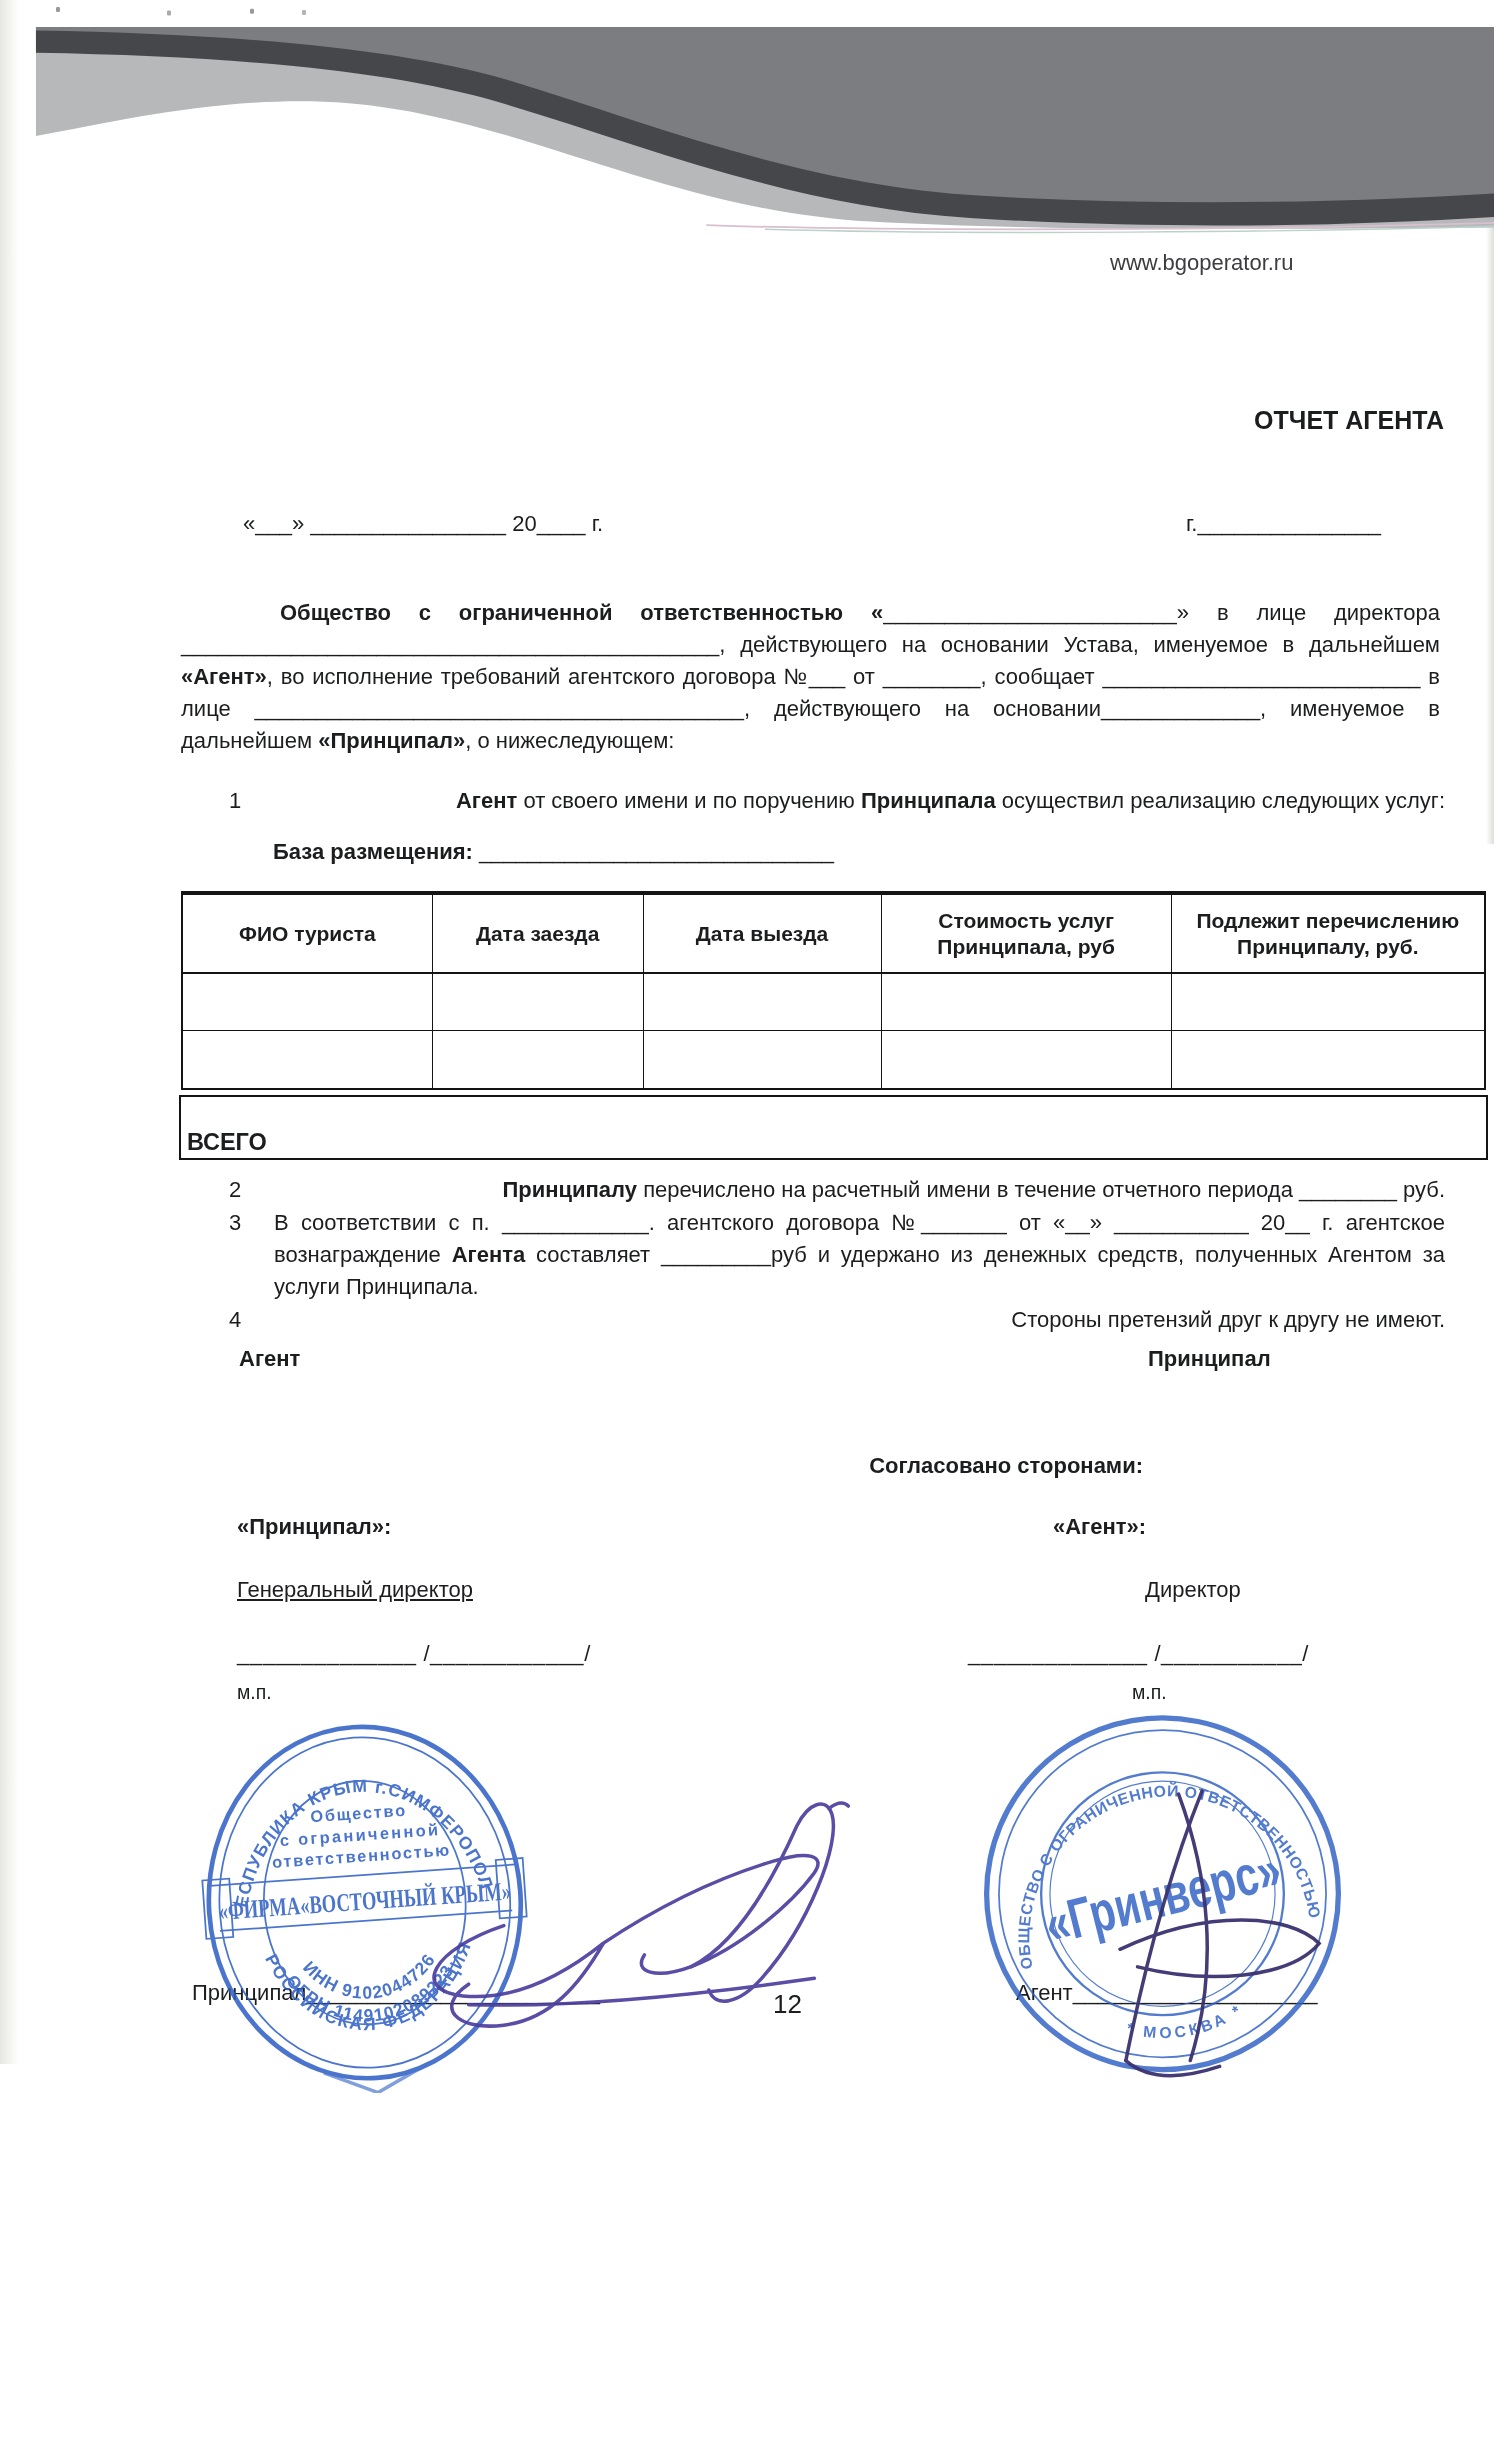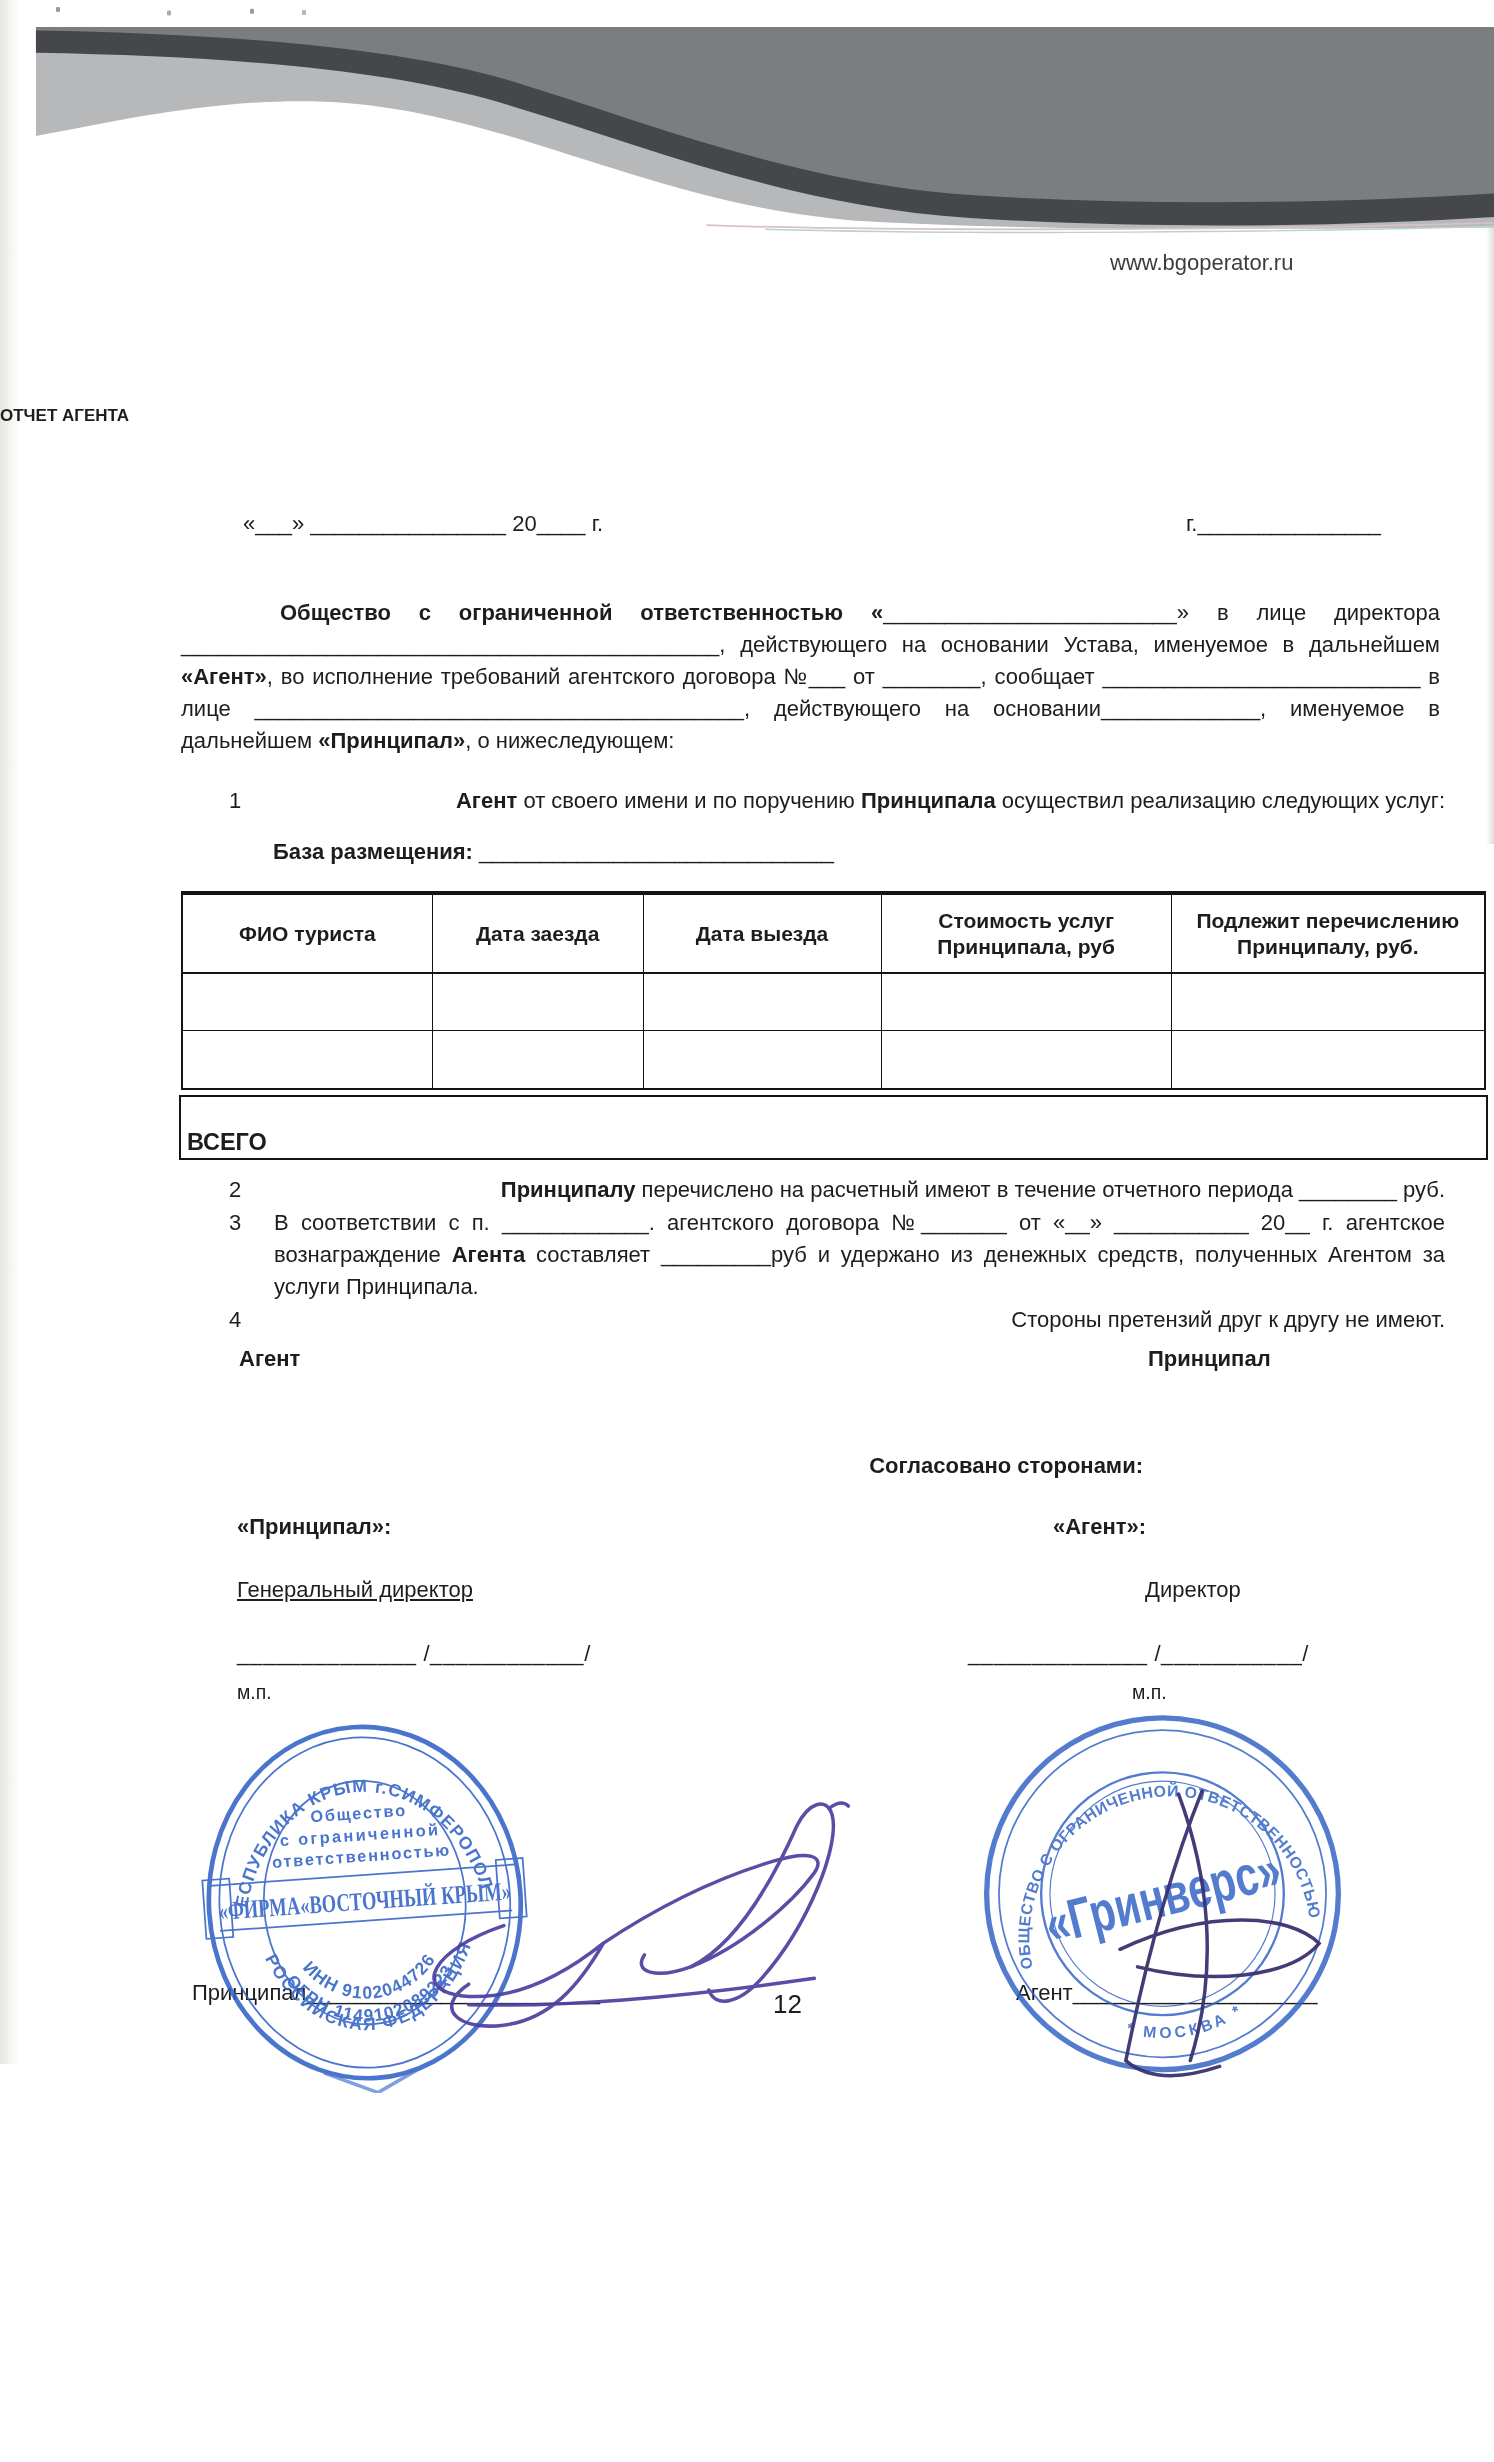--- a/index.html
+++ b/index.html
@@ -17,21 +17,21 @@
 
   .banner{left:32px;top:20px;}
 
   .logo{left:134px;top:223px;width:422px;height:94px;}
   .logo-glyph{left:0;top:0;}
   .logo-title{left:87px;top:8.2px;font-size:33px;font-weight:bold;color:#46484c;letter-spacing:0.6px;}
   .logo-sub{left:89px;top:54px;font-size:13.5px;letter-spacing:7.6px;color:#8d8f92;}
   .website{left:1110px;top:250px;font-size:22px;color:#3b3d40;}
 
   .title1{left:0;top:343px;width:1495px;text-align:center;font-size:25px;}
-  .title2{left:0;top:406px;width:1444px;text-align:left;font-size:17px;}
+  .title2{left:0;top:406px;width:1444px;text-align:right;font-size:25px;}
 
   .date-left{left:243px;top:511px;font-size:22px;}
   .date-right{left:1186px;top:511px;font-size:22px;}
 
   .intro{left:181px;top:597px;width:1259px;font-size:22px;line-height:32px;
          text-align:justify;text-indent:99px;}
 
   .item{display:flex;font-size:22px;line-height:32px;}
   .item .num{width:45px;flex:none;}
   .item .ibody{flex:1;text-align:right;}
@@ -134,21 +134,21 @@
       <div class="tcell c1"></div>
       <div class="tcell c2"></div>
       <div class="tcell c3"></div>
       <div class="tcell c4"></div>
       <div class="tcell c5"></div>
     </div>
   </div>
 
   <div class="abs item item2">
     <span class="num">2</span>
-    <span class="ibody"><span class="b">Принципалу</span><span>  перечислено  на расчетный имеют в течение отчетного периода     ________ руб.</span></span>
+    <span class="ibody"><span class="b">Принципалу</span><span>  перечислено  на расчетный имени в течение отчетного периода     ________ руб.</span></span>
   </div>
   <div class="abs item item3">
     <span class="num">3</span>
     <span class="ibody"><span>В  соответствии  с  п. ____________.   агентского  договора  №_______  от  «__»  ___________  20__  г. агентское  вознаграждение  </span><span class="b">Агента</span><span>   составляет  _________руб  и  удержано  из  денежных  средств, полученных Агентом за услуги Принципала.</span></span>
   </div>
   <div class="abs item item4">
     <span class="num">4</span>
     <span class="ibody">Стороны претензий друг к другу не имеют.</span>
   </div>
 

